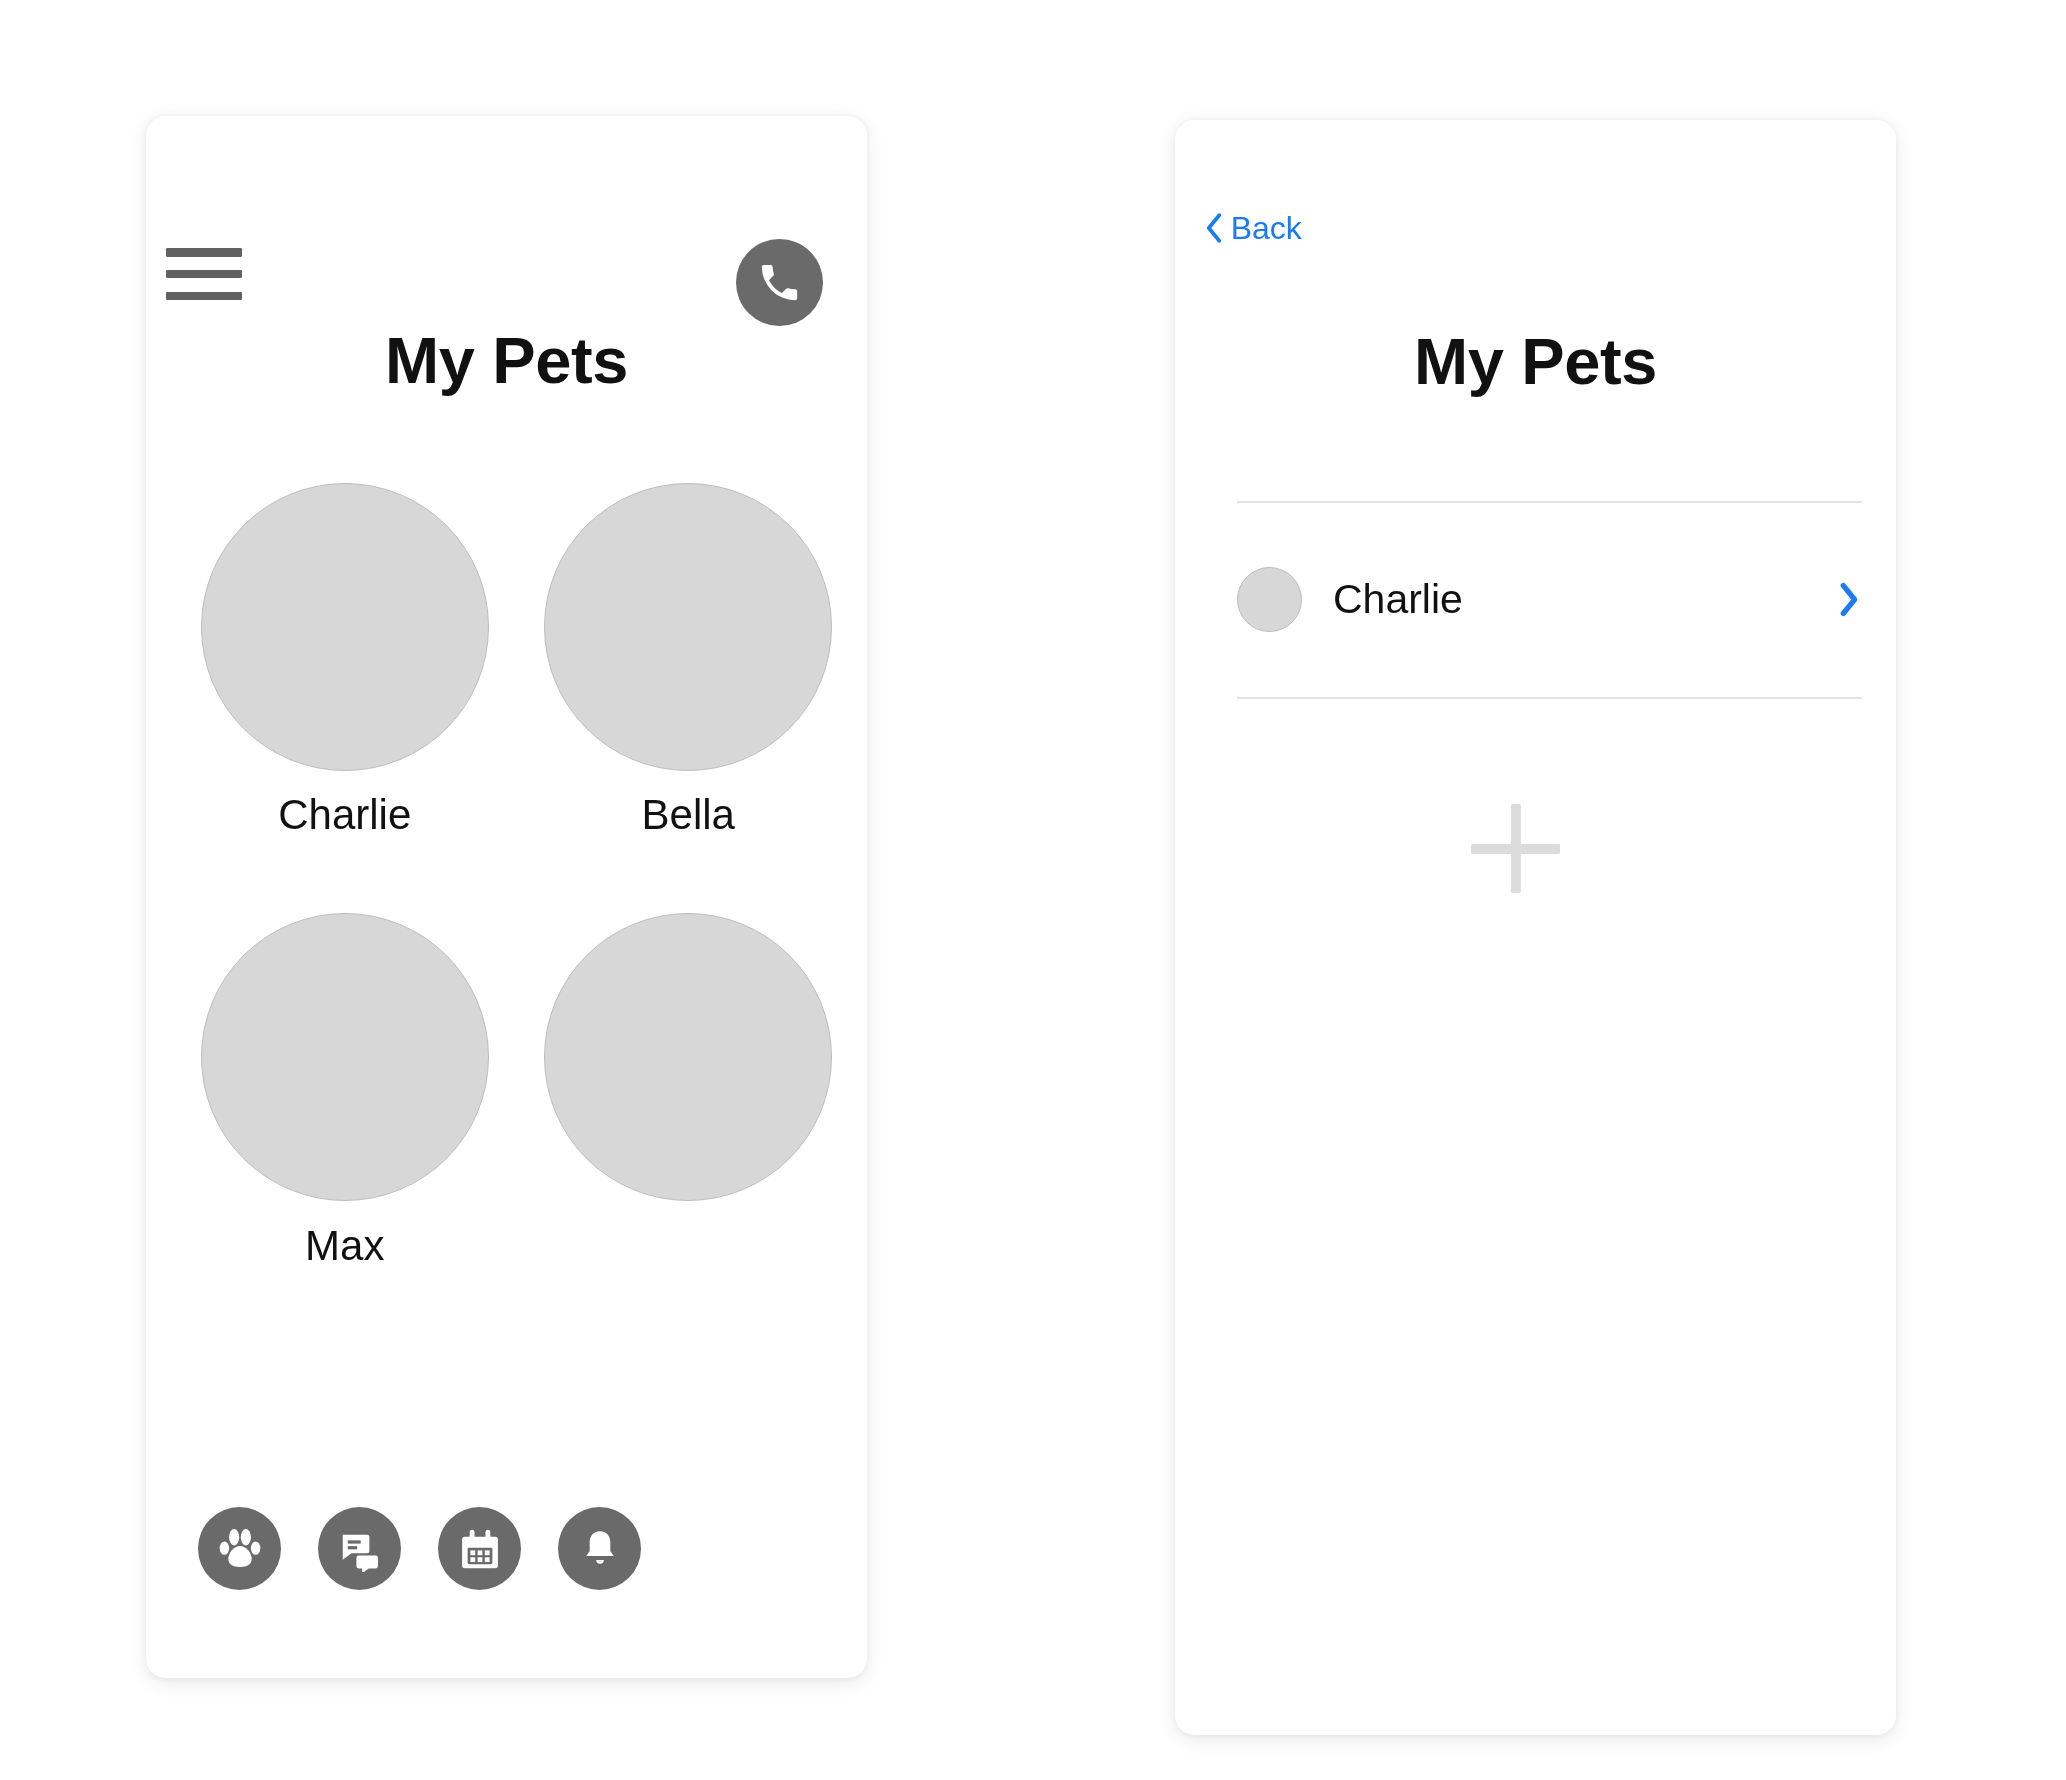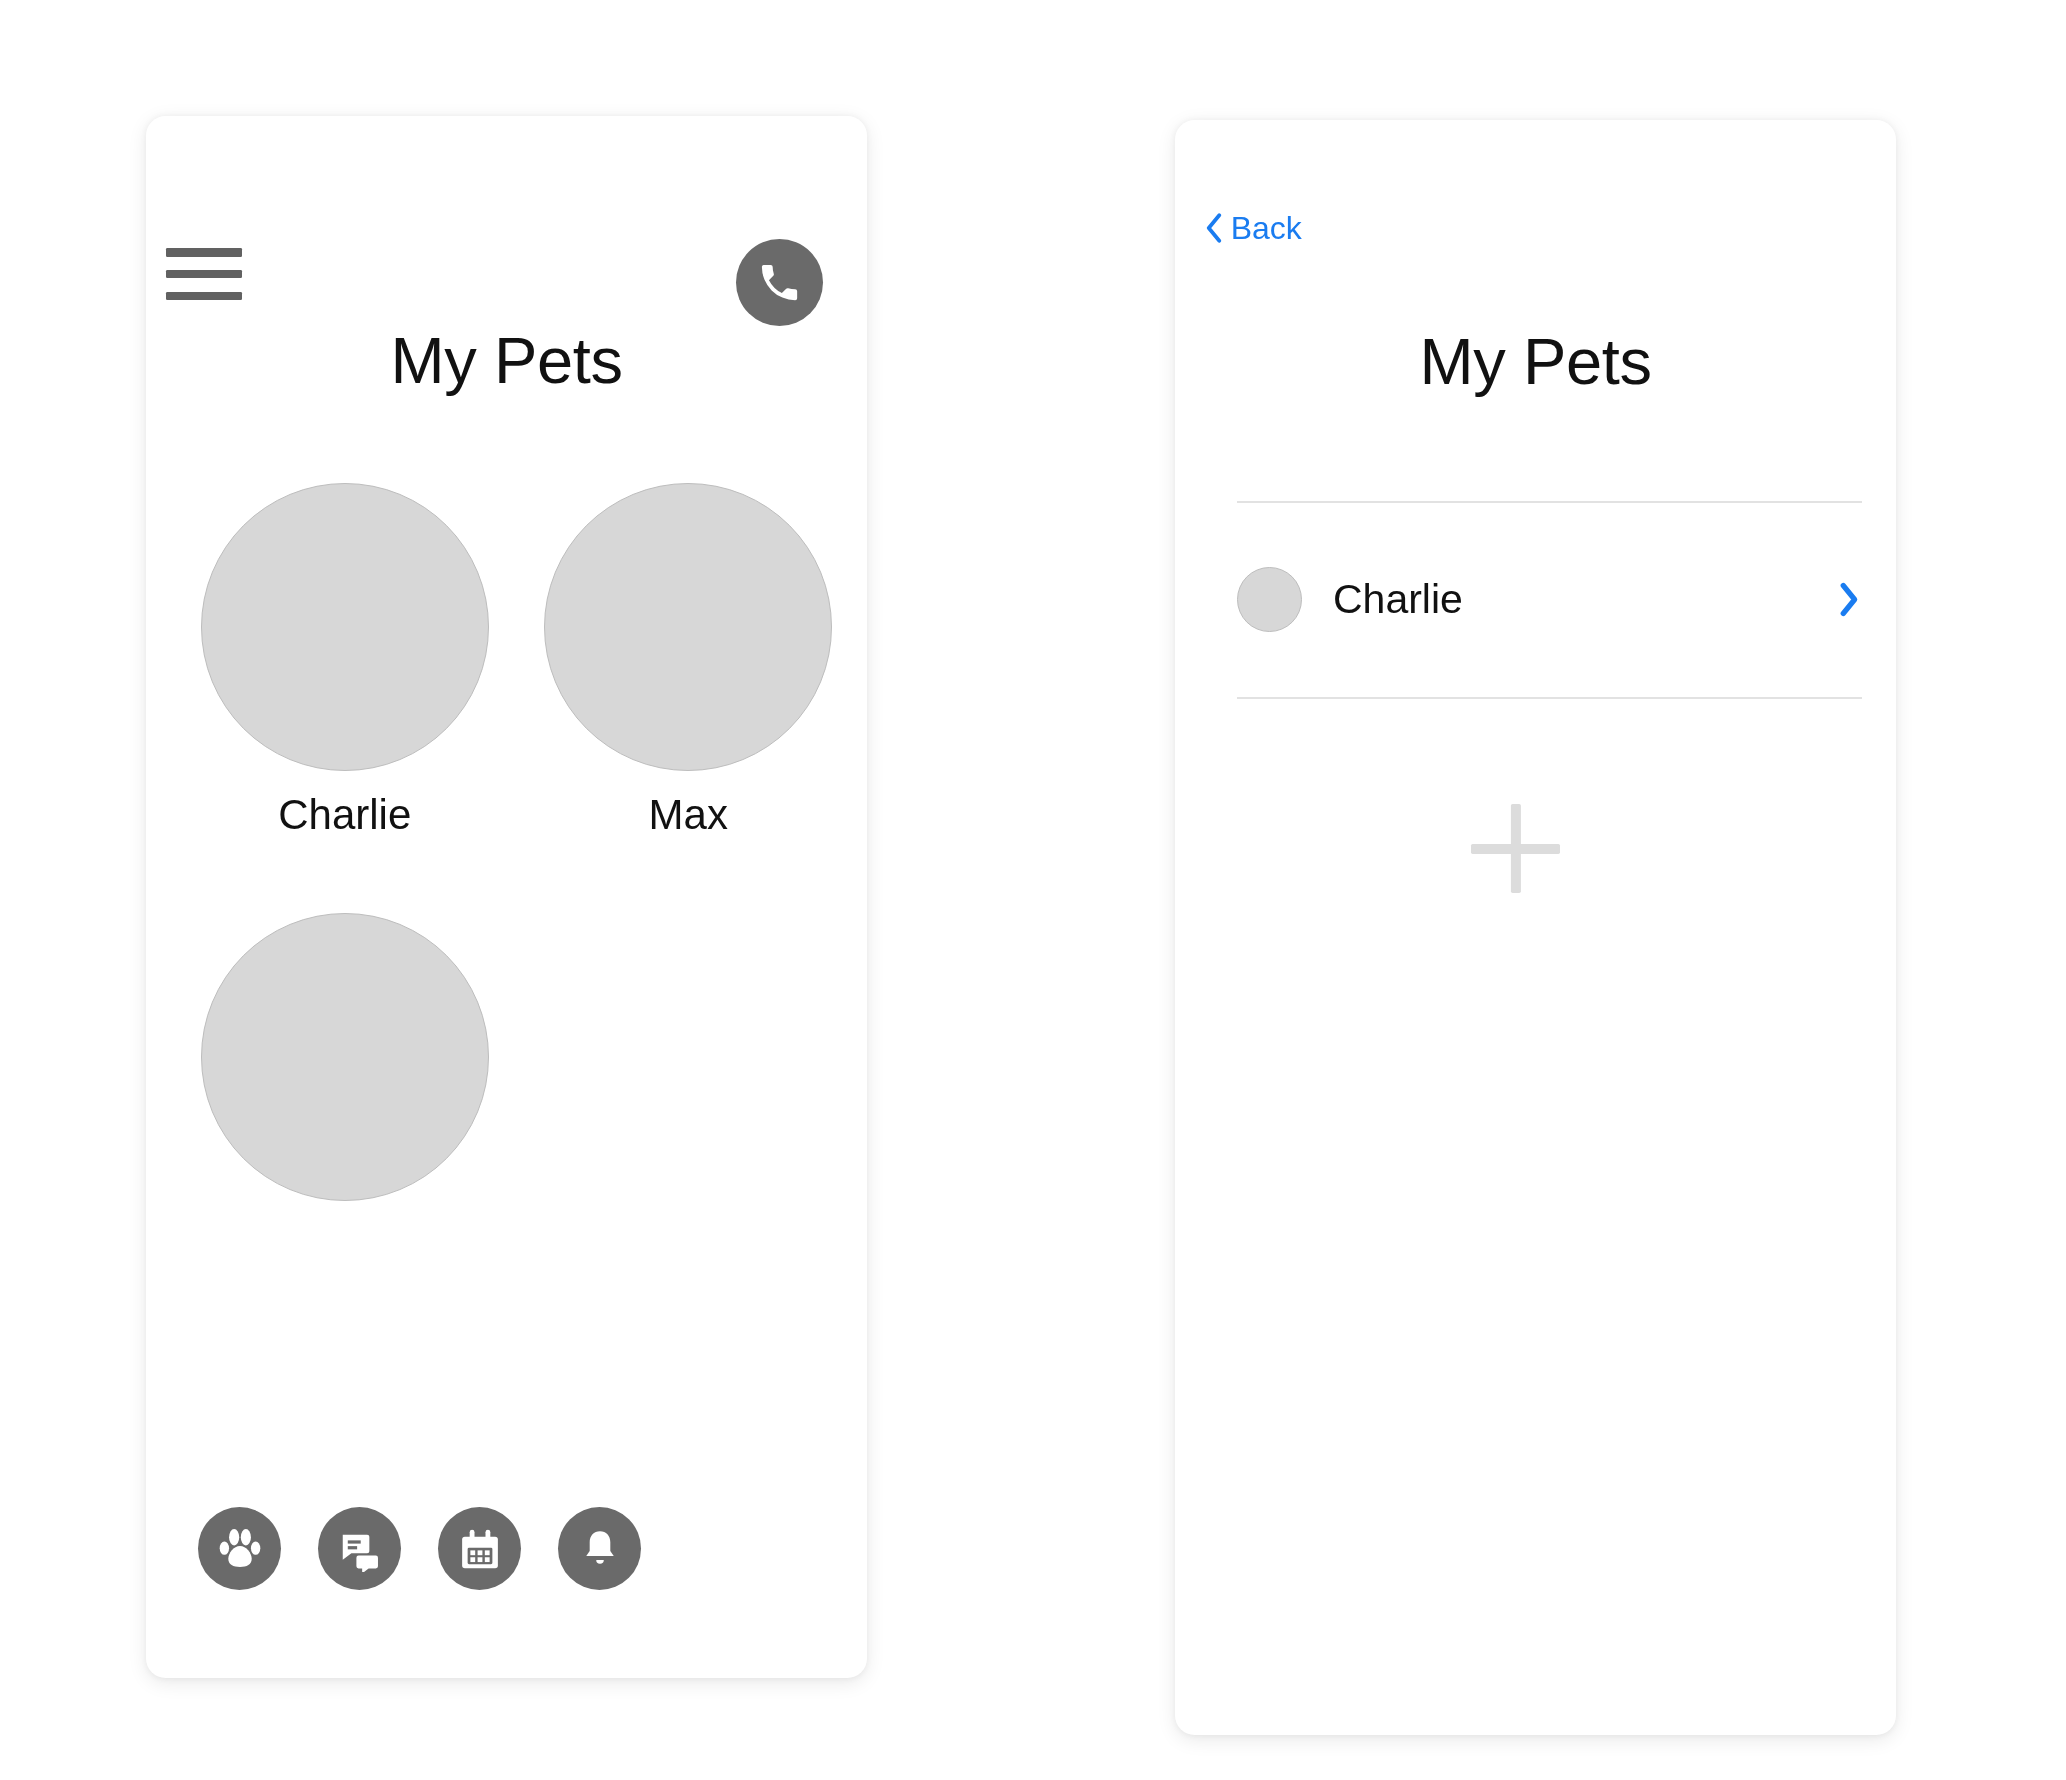--- a/index.html
+++ b/index.html
@@ -68,21 +68,21 @@
     align-items: center;
     justify-content: center;
     cursor: pointer;
   }
   .phone-btn svg { width: 47px; height: 47px; display:block; }
 
   .screen-title {
     position: absolute;
     text-align: center;
     font-size: 65px;
-    font-weight: 400;
+    font-weight: 700;
     color: #111;
     letter-spacing: -0.4px;
     white-space: nowrap;
   }
   #title-left {
     left: 146px;
     width: 721px;
     top: 323px;
   }
   #title-right {
@@ -253,20 +253,24 @@
     <path fill="#ffffff" d="M6.62 10.79a15.05 15.05 0 006.59 6.59l2.2-2.2a1 1 0 011.02-.24 11.4 11.4 0 003.58.57 1 1 0 011 1V20a1 1 0 01-1 1A17 17 0 013 4a1 1 0 011-1h3.5a1 1 0 011 1c0 1.25.2 2.45.57 3.57a1 1 0 01-.25 1.02l-2.2 2.2z"></path>
   </svg>
 </div>
 
 <div class="screen-title" id="title-left">My Pets</div>
 
 <div class="pets-grid">
   <div class="pet-cell">
     <div class="pet-avatar"></div>
     <div class="pet-name">Charlie</div>
+  </div>
+  <div class="pet-cell">
+    <div class="pet-avatar"></div>
+    <div class="pet-name">Bella</div>
   </div>
   <div class="pet-cell">
     <div class="pet-avatar"></div>
     <div class="pet-name">Max</div>
   </div>
   <div class="pet-cell">
     <div class="pet-avatar"></div>
     <div class="pet-name"></div>
   </div>
 </div>

